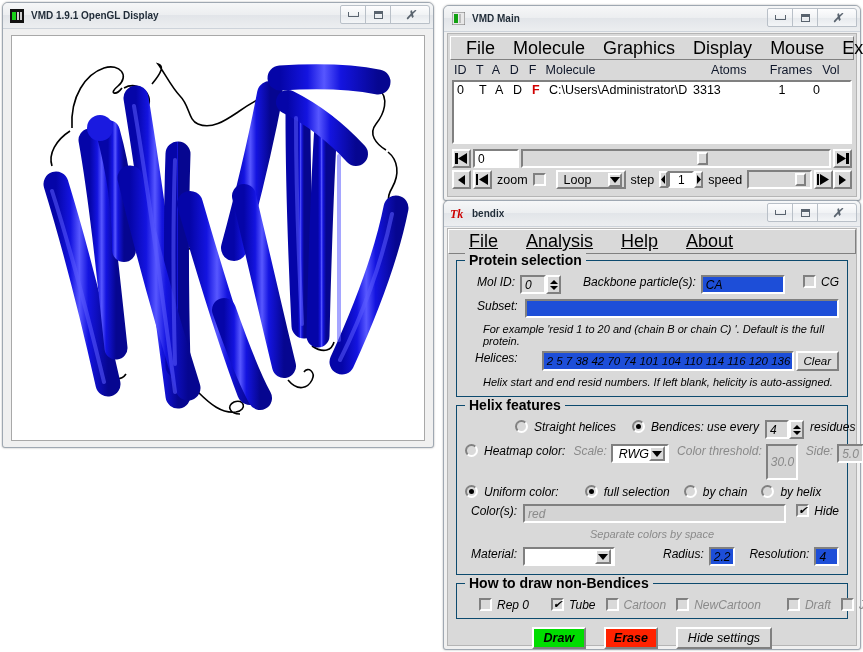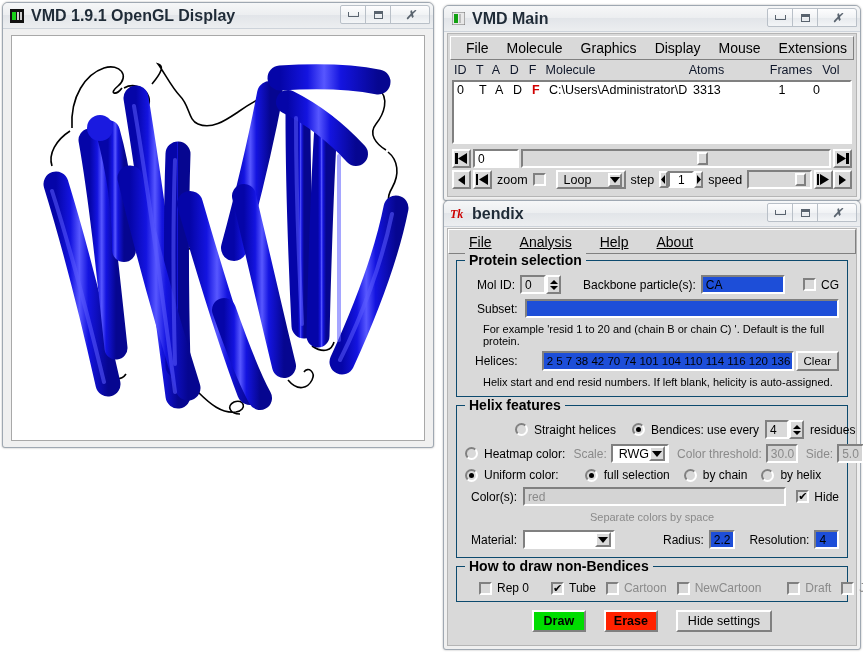--- a/index.html
+++ b/index.html
@@ -25,21 +25,21 @@
     background: linear-gradient(to bottom, #f6f7f8 0%, #eceef0 48%, #e2e5e9 50%, #eceef0 100%);
     border-radius: 5px 5px 0 0;
     border-bottom: 1px solid #cdd3da;
     display: flex; align-items: center;
     padding: 0 2px 0 6px;
     box-sizing: border-box;
     position: relative;
   }
   .title-icon { width: 16px; height: 16px; margin-right: 6px; flex: 0 0 auto; display:flex; align-items:center; justify-content:center;}
   .title-text {
-    font-size: 16px; color: #1f2b37; font-weight: bold;
+    font-size: 10px; color: #1f2b37; font-weight: bold;
     white-space: nowrap; overflow: hidden;
   }
   .win-btns { position: absolute; right: 3px; top: 2px; display: flex; }
   .win-btn {
     width: 26px; height: 19px;
     border: 1px solid #b9c0c8;
     background: linear-gradient(to bottom, #fdfdfe 0%, #f1f3f5 50%, #e6e9ed 51%, #f3f5f7 100%);
     display: flex; align-items: center; justify-content: center;
     margin-left: -1px;
     box-sizing: border-box;
@@ -64,21 +64,21 @@
     height: 24px;
     background: #d9d9d9;
     border-top: 1px solid #ffffff;
     border-left: 1px solid #ffffff;
     border-bottom: 1px solid #808080;
     border-right: 1px solid #808080;
     box-sizing: border-box;
     padding-left: 6px;
   }
   .tk-menu-item {
-    font-size: 14px; color: #000; padding: 1px 9px; white-space: nowrap;
+    font-size: 18px; color: #000; padding: 1px 9px; white-space: nowrap;
   }
   .tk-menu-item u { text-decoration: underline; }
 
   
   #vmd-main { left: 443px; top: 5px; width: 418px; height: 196px; }
   #vmd-main .body { position:absolute; left:3px; top:27px; right:3px; bottom:3px; background:#d9d9d9;
                     border:1px solid #b5b5b5; box-sizing:border-box; padding:2px;}
   .mol-header {
     display:flex; font-size:12.5px; color:#0f172a; padding: 3px 2px 3px 4px; background:#d9d9d9;
   }
@@ -92,21 +92,21 @@
   .mol-row .f { color:#d00000; font-weight: bold; }
   .c-id { width: 22px; }
   .c-t { width: 16px; }
   .c-a { width: 18px; }
   .c-d { width: 19px; }
   .c-f { width: 17px; }
   .c-mol { width: 144px; overflow:hidden; white-space:nowrap;}
   .c-atoms { width: 58px; }
   .c-frames { width: 62px; }
   .c-vol { width: 30px; }
-  .hdr-atoms { width: 58px; padding-right:4px;}
+  .hdr-atoms { width: 58px; text-align:right; padding-right:4px;}
   .hdr-frames { width: 62px; text-align:right; padding-right:10px;}
 
   .anim-rows { margin: 5px 2px 0 2px; }
   .anim-row { display:flex; align-items:center; height: 19px; margin-bottom: 2px;}
   .tkbtn {
     background:#d9d9d9;
     border: 2px solid; border-color: #ffffff #808080 #808080 #ffffff;
     box-sizing: border-box;
     display:flex; align-items:center; justify-content:center;
     font-size: 11px; color:#000;
@@ -156,21 +156,21 @@
   #bendix { left: 443px; top: 200px; width: 418px; height: 450px; }
   #bendix .body { position:absolute; left:3px; top:27px; right:3px; bottom:3px; background:#d9d9d9;
                   border:1px solid #b5b5b5; box-sizing:border-box; }
   .bendix-inner { padding: 6px 8px; }
 
   .groupbox { border: 1px solid #0c4a6e; margin-bottom: 8px; position: relative; padding: 14px 8px 8px 8px; }
   .groupbox > .gb-title {
     position:absolute; top:-9px; left: 8px; background:#d9d9d9; padding: 0 4px;
     font-size: 14px; font-weight: bold; color:#000;
   }
-  .row { display:flex; align-items:center; margin-bottom: 5px; }
+  .row { display:flex; align-items:flex-start; margin-bottom: 5px; font-style: italic; }
   .lbl { font-size: 12px; color: #000; white-space: nowrap; }
   .lbl.dim { color: #8a8a8a; }
   .hint { font-size: 11px; color:#000; }
 
   .spin { display:flex; height:19px; }
   .spin .val {
     background:#d9d9d9; border:2px solid; border-color:#808080 #ffffff #ffffff #808080;
     box-sizing:border-box; width: 26px; font-size:12px; display:flex; align-items:center; padding-left:3px;
   }
   .spin .arrows {
@@ -510,21 +510,21 @@
             <span class="tkradio"></span>
             <span class="lbl" style="margin-left:6px;margin-right:8px">Heatmap color:</span>
             <span class="lbl dim" style="margin-right:4px">Scale:</span>
             <span class="tkopt" style="width:68px;background:#ffffff;border-color:#808080 #ffffff #ffffff #808080">
               <span>RWG</span>
               <span class="tkbtn" style="width:16px;height:15px">
                   <i class="arrow-dn"></i>
                 </span>
             </span>
             <span class="lbl dim" style="margin-left:8px;margin-right:4px">Color threshold:</span>
-            <span class="tk-entry entry-dim" style="width:32px;height:19px">
+            <span class="tk-entry entry-dim" style="width:32px;height:36px">
               <span>30.0</span>
             </span>
             <span class="lbl dim" style="margin-left:8px;margin-right:4px">Side:</span>
             <span class="tk-entry entry-dim" style="width:30px;height:19px">
               <span>5.0</span>
             </span>
           </div>
 
           <div class="row">
             <span class="tkradio">

